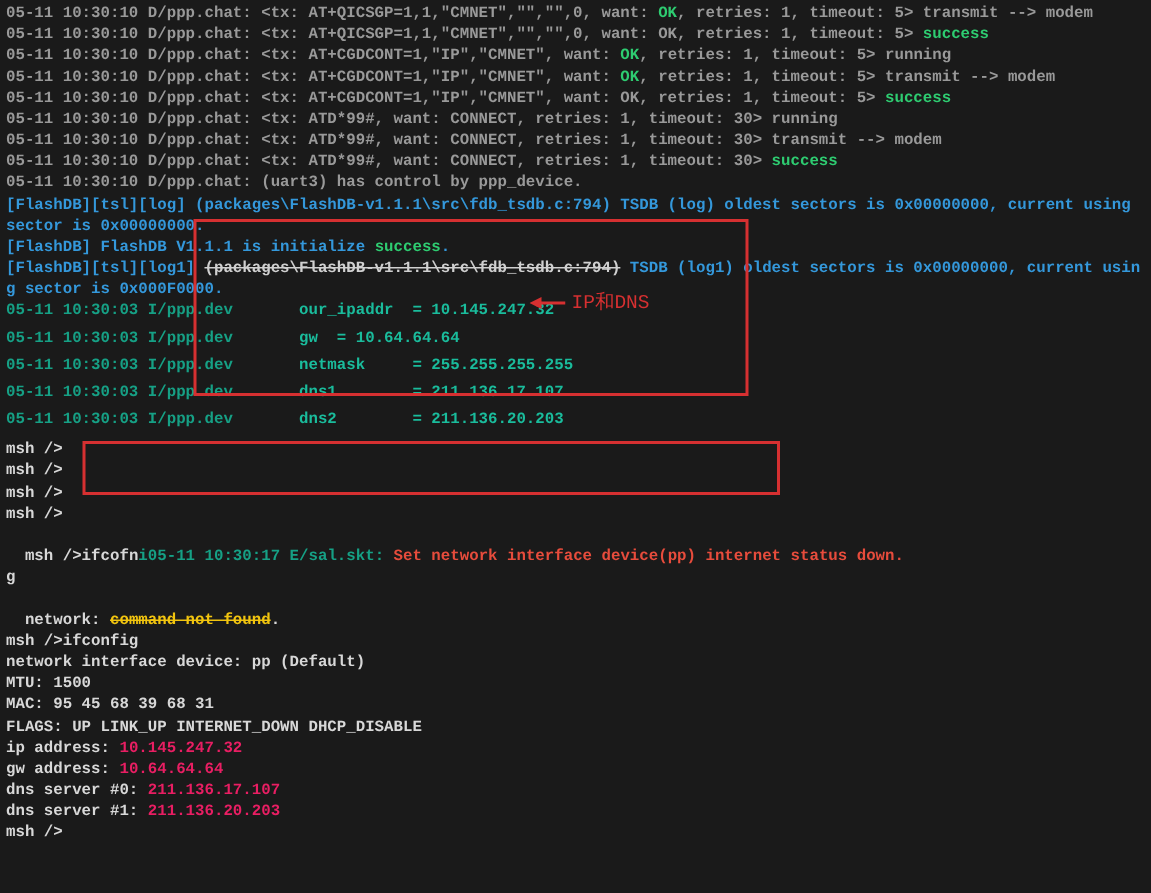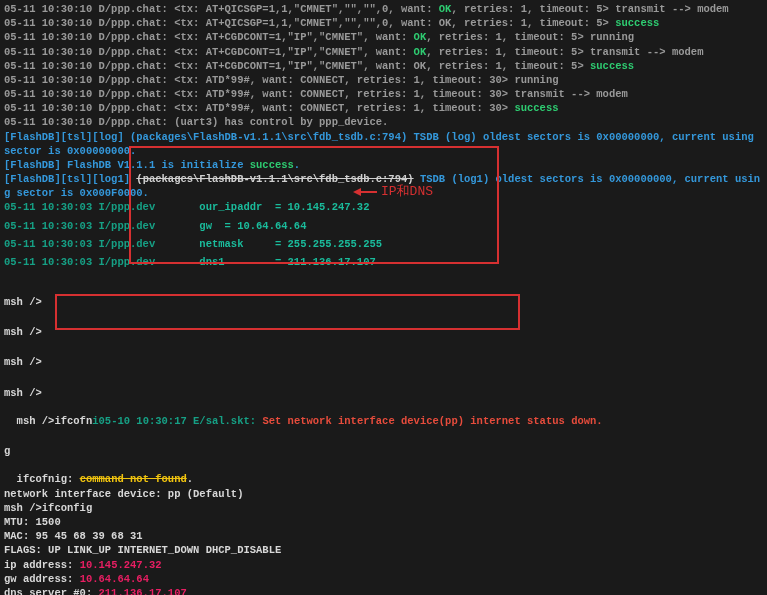--- a/index.html
+++ b/index.html
@@ -10,21 +10,21 @@
     line-height: 1.35;
     color: #d0d0d0;
     width: 767px;
     height: 595px;
     overflow: hidden;
     position: relative;
     padding: 2px 4px;
   }
   .line { white-space: pre; font-weight: bold; }
   .gray { color: #999999; }
-  .white { color: #d8d8d8; margin-top: 16px; }
+  .white { color: #d8d8d8; }
   .green { color: #2ecc71; }
   .teal { color: #1abc9c; }
   .cyan { color: #3498db; }
   .darkteal { color: #16a085; }
   .magenta { color: #e91e63; }
   .yellow { color: #f1c40f; }
   .red { color: #e74c3c; }
   .link { color: #3498db; text-decoration: underline; }
   .strike { text-decoration: line-through; }
 
@@ -32,21 +32,21 @@
     position: absolute;
     border: 2px solid #d63031;
     pointer-events: none;
   }
   #box1 { left: 129px; top: 146px; width: 370px; height: 118px; }
   #box2 { left: 55px; top: 294px; width: 465px; height: 36px; }
 
   .arrow {
     position: absolute;
     left: 353px;
-    top: 183px;
+    top: 193px;
     display: flex;
     align-items: center;
     color: #d63031;
     font-size: 12px;
   }
   .arrow svg { margin-right: 4px; }
   .arrow-label { color: #d63031; font-size: 13px; }
 </style>
 </head>
 <body>
@@ -70,52 +70,53 @@
 
 <div id="ppp-block">
     <div class="line"><span class="darkteal">05-11 10:30:03 I/ppp.dev</span><span>   </span><span class="teal">    our_ipaddr  = 10.145.247.32</span></div>
     <div style="height: 4px;"></div>
     <div class="line"><span class="darkteal">05-11 10:30:03 I/ppp.dev</span><span>   </span><span class="teal">    gw  = 10.64.64.64</span></div>
     <div style="height: 4px;"></div>
     <div class="line"><span class="darkteal">05-11 10:30:03 I/ppp.dev</span><span>   </span><span class="teal">    netmask     = 255.255.255.255</span></div>
     <div style="height: 4px;"></div>
     <div class="line"><span class="darkteal">05-11 10:30:03 I/ppp.dev</span><span>   </span><span class="teal">    dns1        = 211.136.17.107</span></div>
     <div style="height: 4px;"></div>
+    <div class="line"><span class="darkteal">05-11 10:30:03 I/ppp.dev</span><span>   </span><span class="teal">    dns2        = 211.136.20.203</span></div>
   </div>
 
 <div id="box1" class="box"></div>
 <div class="arrow">
   <svg width="24" height="12" viewBox="0 0 24 12">
     <line x1="24" y1="6" x2="4" y2="6" stroke="#d63031" stroke-width="2"></line>
     <polygon points="0,6 8,2 8,10" fill="#d63031"></polygon>
   </svg>
   <span class="arrow-label">IP和DNS</span>
 </div>
 
 <div style="height:6px"></div>
 <div id="mid-block">
     <div class="line white">msh /&gt;</div>
     <div class="line white">msh /&gt;</div>
     <div class="line white">msh /&gt;</div>
     <div class="line white">msh /&gt;</div>
   </div>
 
 <div class="line">
-  <span class="white">msh /&gt;ifcofn</span><span class="darkteal">i05-10 10:30:17 E/sal.skt: </span><span class="red">Set network interface device(pp) internet status down.</span>
+  <span class="white">msh /&gt;ifcofn</span><span class="darkteal">i05-11 10:30:17 E/sal.skt: </span><span class="red">Set network interface device(pp) internet status down.</span>
 </div>
 <div class="line white">g</div>
 <div id="box2" class="box"></div>
 
 <div class="line">
-  <span class="white">ifcofnig: </span><span class="yellow strike">command not found</span><span class="white">.</span>
+  <span class="white">network: </span><span class="yellow strike">command not found</span><span class="white">.</span>
 </div>
 
 <div id="ifconfig-block">
+    <div class="line"><span class="white">msh /&gt;ifconfig</span></div>
     <div class="line"><span class="white">network interface device: pp (Default)</span></div>
-    <div class="line"><span class="white">msh /&gt;ifconfig</span></div>
     <div class="line"><span class="white">MTU: 1500</span></div>
     <div class="line"><span class="white">MAC: 95 45 68 39 68 31</span></div>
     <div class="line"><span class="white">FLAGS: UP LINK_UP INTERNET_DOWN DHCP_DISABLE</span></div>
     <div class="line"><span class="white">ip address: </span><span class="magenta">10.145.247.32</span></div>
     <div class="line"><span class="white">gw address: </span><span class="magenta">10.64.64.64</span></div>
     <div class="line"><span class="white">dns server #0: </span><span class="magenta">211.136.17.107</span></div>
     <div class="line"><span class="white">dns server #1: </span><span class="magenta">211.136.20.203</span></div>
   </div>
 
 <div class="line white">msh /&gt;</div>

